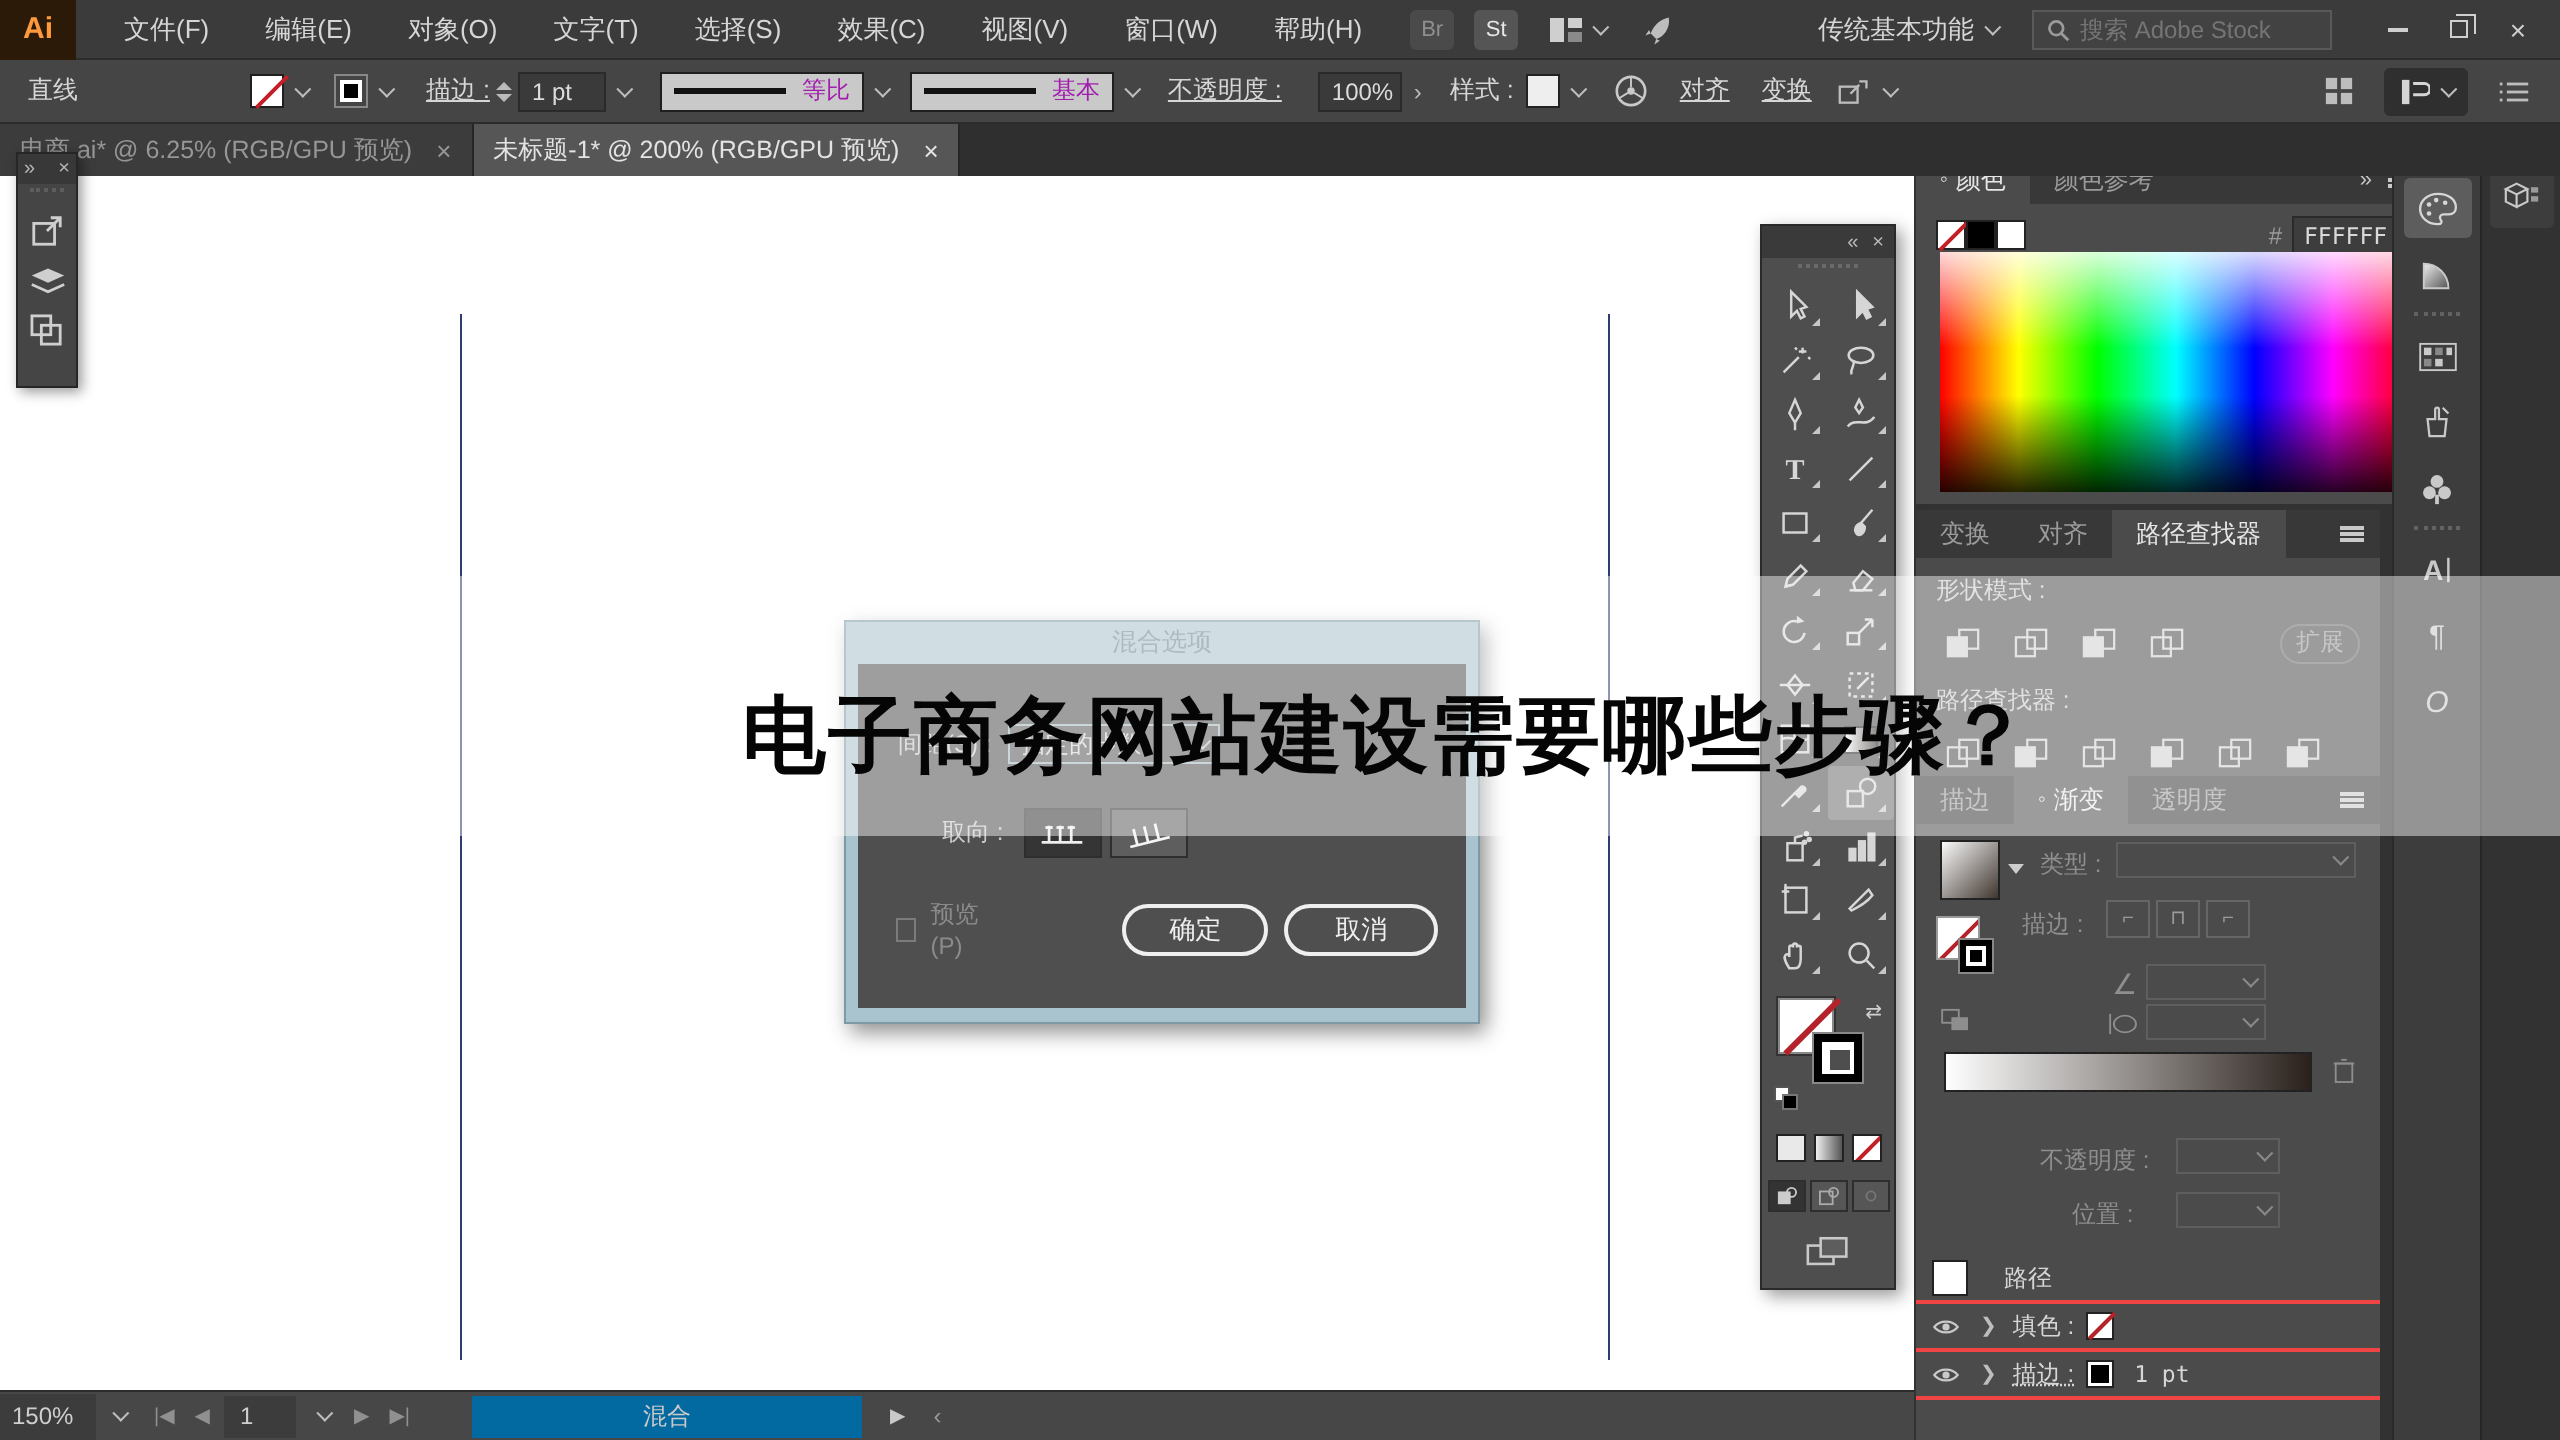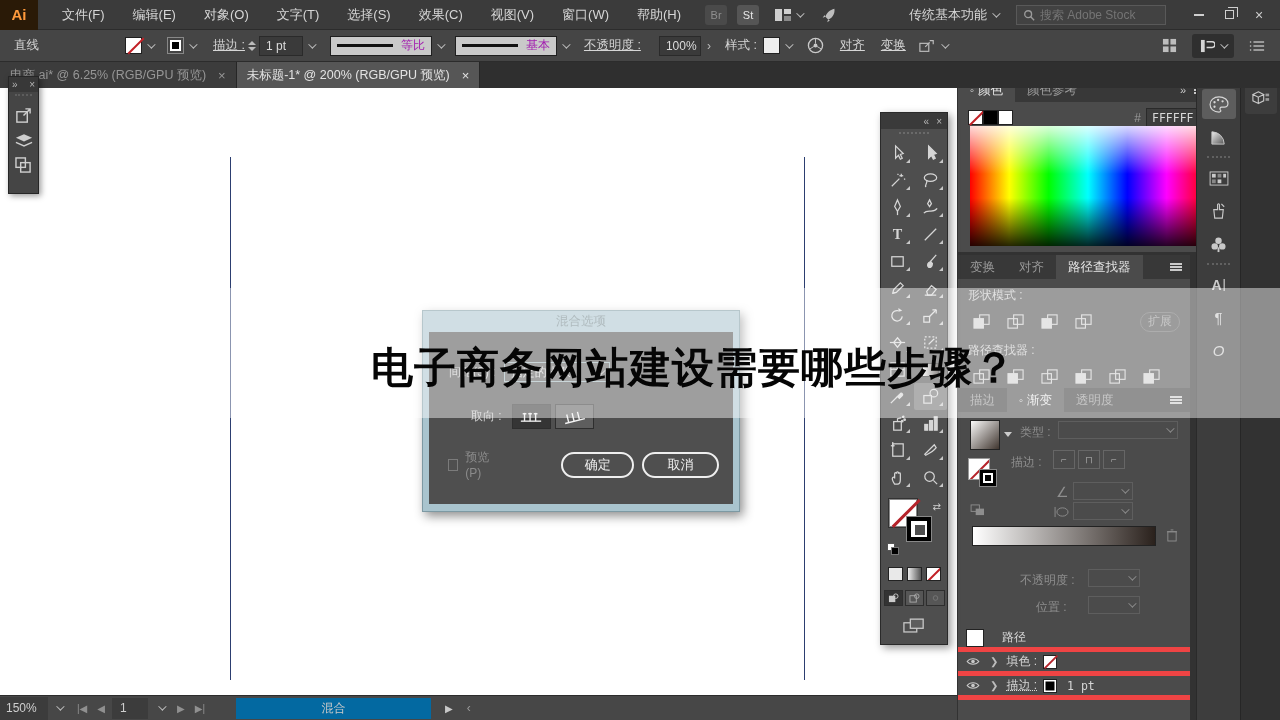--- a/index.html
+++ b/index.html
@@ -152,21 +152,21 @@
   .grd-none { position:absolute; left:10px; top:70px; width:22px; height:22px; background:#fff; border:1px solid #999; overflow:hidden; }
   .grd-none::after { content:""; position:absolute; left:-3px; top:9px; width:30px; height:2px; background:#b5232a; transform:rotate(-45deg); }
   .grd-frame { position:absolute; left:21px; top:81px; width:18px; height:18px; background:#000; box-shadow:inset 0 0 0 3px #000, inset 0 0 0 5px #fff; border:1px solid #888; }
   .grd-lbl { position:absolute; color:#8e8e8e; }
   .grd-select { position:absolute; height:18px; border:1px solid #5e5e5e; display:flex; align-items:center; justify-content:flex-end; padding-right:5px; }
   .grd-sq { width:22px; height:19px; border:1px solid #666; display:flex; align-items:center; justify-content:center; color:#9a9a9a; font-size:10px; }
   #gradient-bar { position:absolute; left:14px; top:138px; width:184px; height:20px; background:linear-gradient(to right,#ffffff,#2a211c); border:1px solid #222; }
   #trash-icon { position:absolute; left:208px; top:140px; color:#8e8e8e; }
 
   #panel-appearance { position:absolute; left:1px; top:566px; width:232px; height:92px; background:#4b4b4b; }
-  .ap-row { display:flex; align-items:center; height:24px; border-bottom:5px solid #ef4444; padding:0 8px; color:#d6d6d6; }
+  .ap-row { display:flex; align-items:center; height:24px; border-bottom:2px solid #ef4444; padding:0 8px; color:#d6d6d6; }
   .ap-thumb { width:18px; height:18px; background:#fff; border:1px solid #222; margin-right:18px; }
   .ap-caret { color:#bdbdbd; margin:0 8px 0 10px; font-size:10px; }
   .ap-sw { width:14px; height:14px; border:1px solid #222; background:#fff; position:relative; margin-left:6px; }
   .ap-sw.none::after { content:""; position:absolute; left:-2px; top:5px; width:18px; height:2px; background:#b5232a; transform:rotate(-45deg); }
   .ap-sw.black { background:#000; box-shadow:inset 0 0 0 1.5px #fff; }
   .ap-val { margin-left:10px; font-family:"DejaVu Sans Mono",monospace; font-size:11.5px; }
 
   
   #statusbar { position:absolute; left:0; top:695px; width:957px; height:25px; background:#474747; border-top:1px solid #2c2c2c; display:flex; align-items:center; z-index:6; }
   #zoom-box { width:48px; height:23px; background:#3c3c3c; display:flex; align-items:center; padding-left:6px; color:#cfcfcf; }

